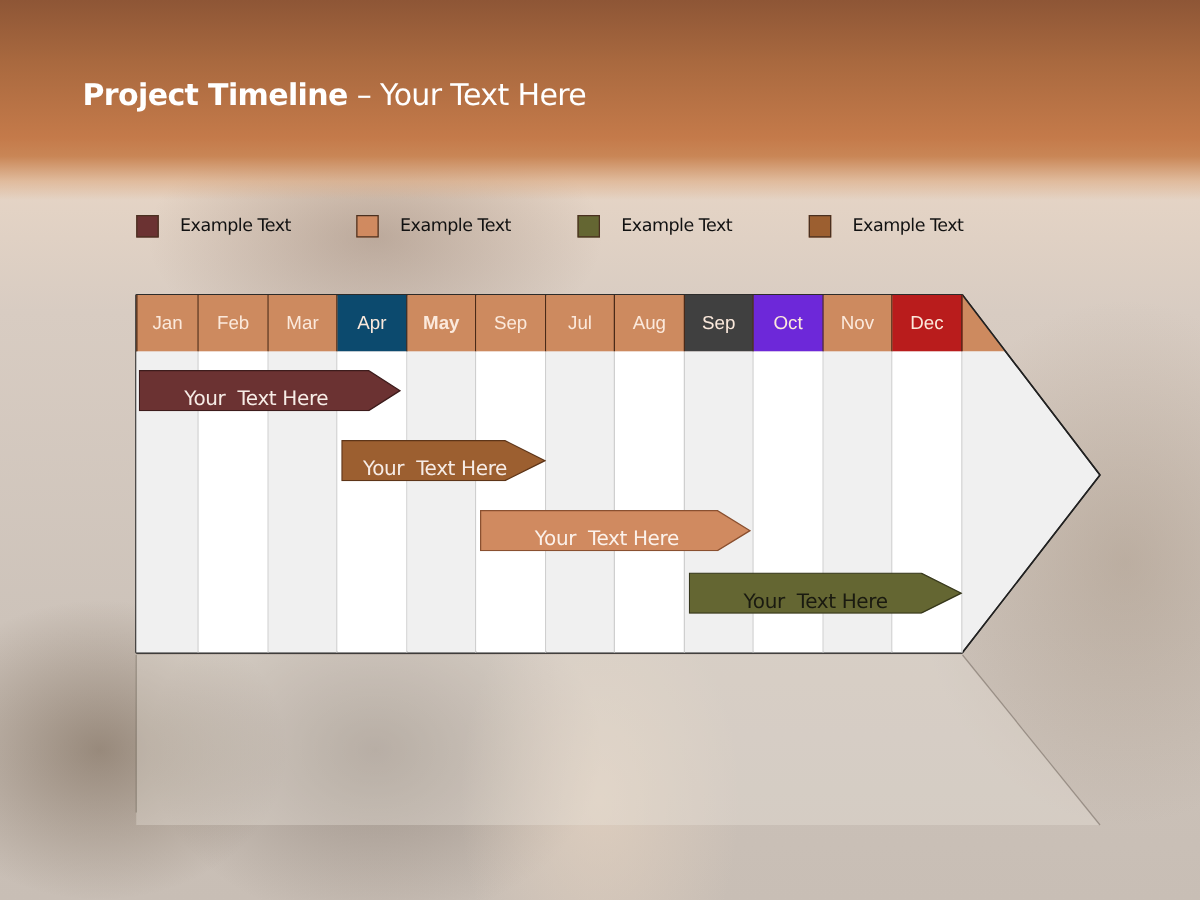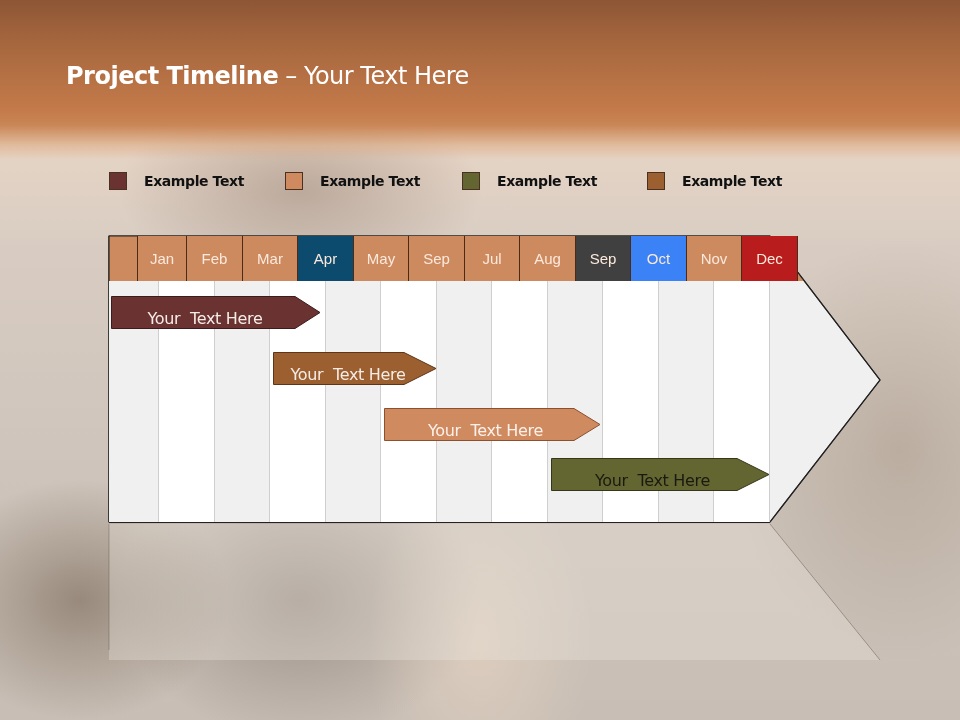--- a/index.html
+++ b/index.html
@@ -24,23 +24,23 @@
   }
   .title {
     position: absolute; left: 66px; top: 62px;
     font-family: "DejaVu Sans", sans-serif;
     font-size: 24px; color: #ffffff; letter-spacing: -0.5px;
     white-space: nowrap;
   }
   .title .bold { font-weight: bold; }
   .legend-item { position: absolute; top: 170px; height: 22px; display: flex; align-items: center; }
   .legend-swatch { width: 18px; height: 18px; border: 1px solid #4a3020; }
-  .legend-label { margin-left: 17px; font-size: 14px; font-weight: bold; color: #111; font-family: "DejaVu Sans", sans-serif; letter-spacing: -0.4px; }
+  .legend-label { margin-left: 17px; font-size: 14px; font-weight: normal; color: #111; font-family: "DejaVu Sans", sans-serif; letter-spacing: -0.4px; }
   .arrow-svg { position: absolute; left: 0; top: 0; }
-  .month-header { position: absolute; top: 236px; height: 30px; display: flex; left: 109px; padding-left: 28px; }
+  .month-header { position: absolute; top: 236px; height: 30px; display: flex; left: 109px; }
   .month { height: 45px; display: flex; align-items: center; justify-content: center; color: #fbe9dc; font-size: 15px; border-right: 1px solid #4a2a18; }
   .month:first-child { border-left: 1px solid #4a2a18; }
   .col { position: absolute; top: 281px; height: 241px; border-right: 1px solid #cfcfcf; }
   .bar { position: absolute; height: 33px; display: flex; align-items: center; justify-content: center; }
   .bar svg { position: absolute; left: 0; top: 0; }
   .bar-label { position: relative; font-size: 16px; font-family: "DejaVu Sans", sans-serif; letter-spacing: -0.3px; white-space: pre; margin-top: 12px; }
 </style>
 </head>
 <body>
 
@@ -95,26 +95,26 @@
 <div class="col" style="left:548px;width:55px;background:#f0f0f0;"></div>
 <div class="col" style="left:603px;width:56px;background:#ffffff;"></div>
 <div class="col" style="left:659px;width:55px;background:#f0f0f0;"></div>
 <div class="col" style="left:714px;width:56px;background:#ffffff;"></div>
 
 <div class="month-header">
   <div class="month" style="width:50px;background:#cd8a5f;">Jan</div>
   <div class="month" style="width:56px;background:#cd8a5f;">Feb</div>
   <div class="month" style="width:55px;background:#cd8a5f;">Mar</div>
   <div class="month" style="width:56px;background:#0c4a6e;">Apr</div>
-  <div class="month" style="width:55px;background:#cd8a5f;">May</div>
+  <div class="month" style="width:55px;background:#cd8a5f;font-weight:bold;">May</div>
   <div class="month" style="width:56px;background:#cd8a5f;">Sep</div>
   <div class="month" style="width:55px;background:#cd8a5f;">Jul</div>
   <div class="month" style="width:56px;background:#cd8a5f;">Aug</div>
   <div class="month" style="width:55px;background:#404040;">Sep</div>
-  <div class="month" style="width:56px;background:#3b82f6;">Oct</div>
+  <div class="month" style="width:56px;background:#6d28d9;">Oct</div>
   <div class="month" style="width:55px;background:#cd8a5f;">Nov</div>
   <div class="month" style="width:56px;background:#b91c1c;">Dec</div>
 </div>
 
 <div class="bar" style="left:111px;top:296px;width:210px;">
   <svg width="210" height="33">
       <polygon points="0.5,0.5 184,0.5 209,16.5 184,32.5 0.5,32.5" fill="#6b3232" stroke="#3d1c1c"></polygon>
     </svg>
   <span class="bar-label" style="color:#f6ece6;margin-right:22px;">Your  Text Here</span>
 </div>

